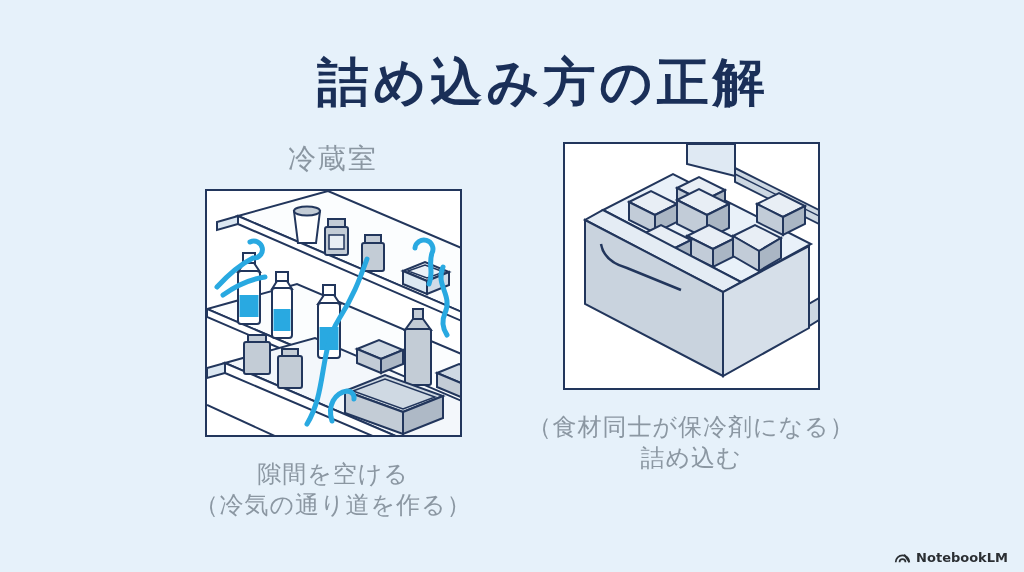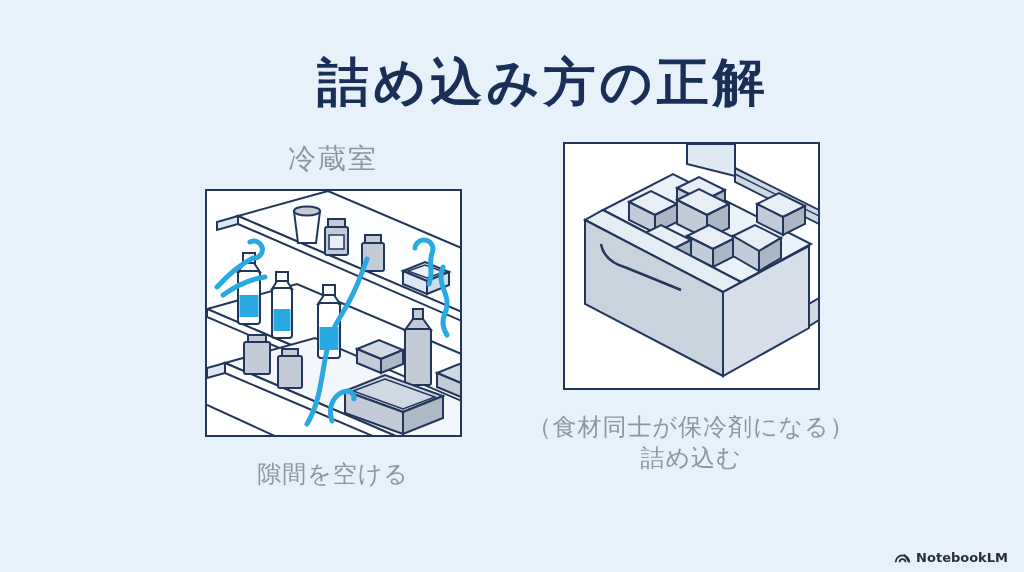--- a/index.html
+++ b/index.html
@@ -130,20 +130,21 @@
             <path d="M16,104 C30,94 44,88 58,86"></path>
             <path d="M100,233 C120,200 112,160 132,128 C146,106 152,90 160,68"></path>
             <path d="M208,57 a9,9 0 1,1 17,5 c-4,12 2,20 -3,31"></path>
             <path d="M236,76 C228,94 246,104 238,122 C234,131 236,138 240,144"></path>
             <path d="M125,230 C120,214 128,202 140,200 a7,7 0 0,1 7,8"></path>
           </g>
         </svg>
       </div>
       <div class="caption">
         <div>隙間を空ける</div>
+        <div>（冷気の通り道を作る）</div>
       </div>
     </div>
 
     <div class="column">
       <div class="panel">
         <svg viewBox="0 0 253 244">
 
           <polygon points="122,0 170,0 170,32 122,20" fill="#dfe9f3" stroke="#22365c" stroke-width="2"></polygon>
           <polygon points="170,24 254,66 254,80 170,38" fill="#cdd8e3" stroke="#22365c" stroke-width="2"></polygon>
           <line x1="170" y1="30" x2="254" y2="72" stroke="#22365c" stroke-width="1.5"></line>

